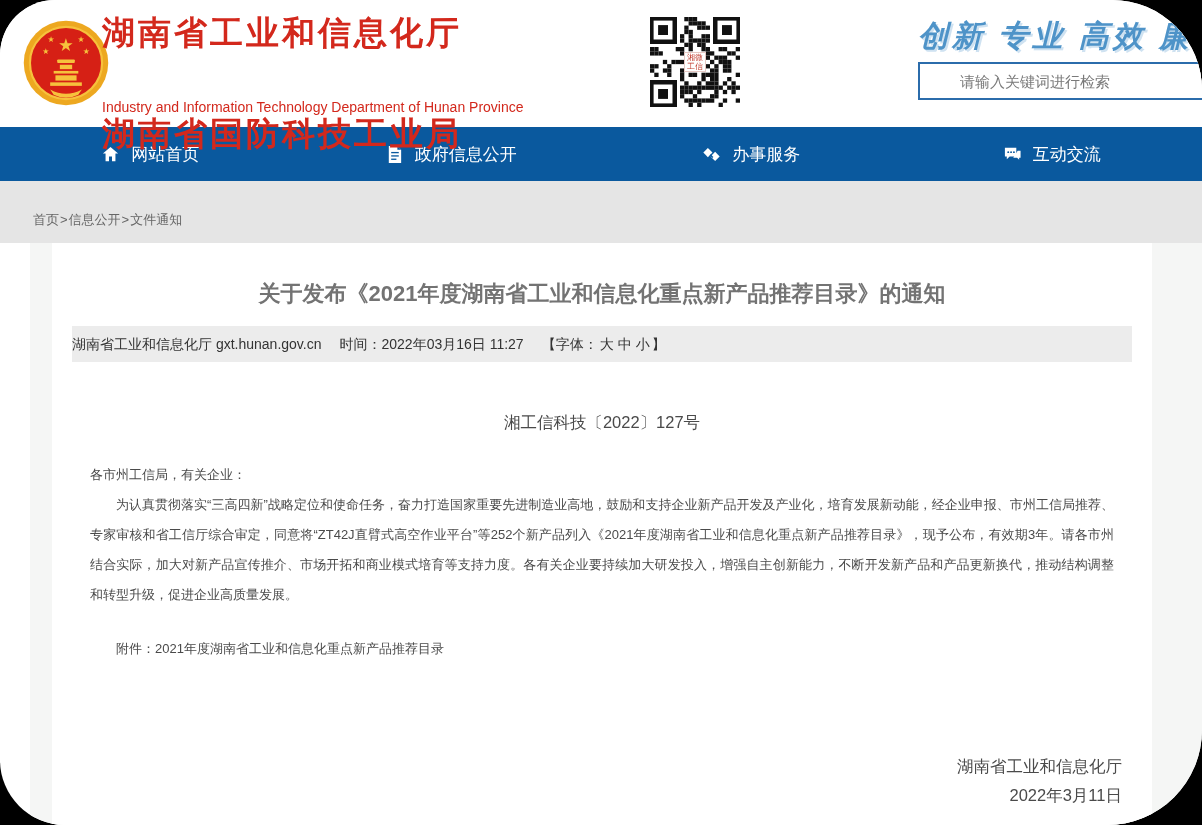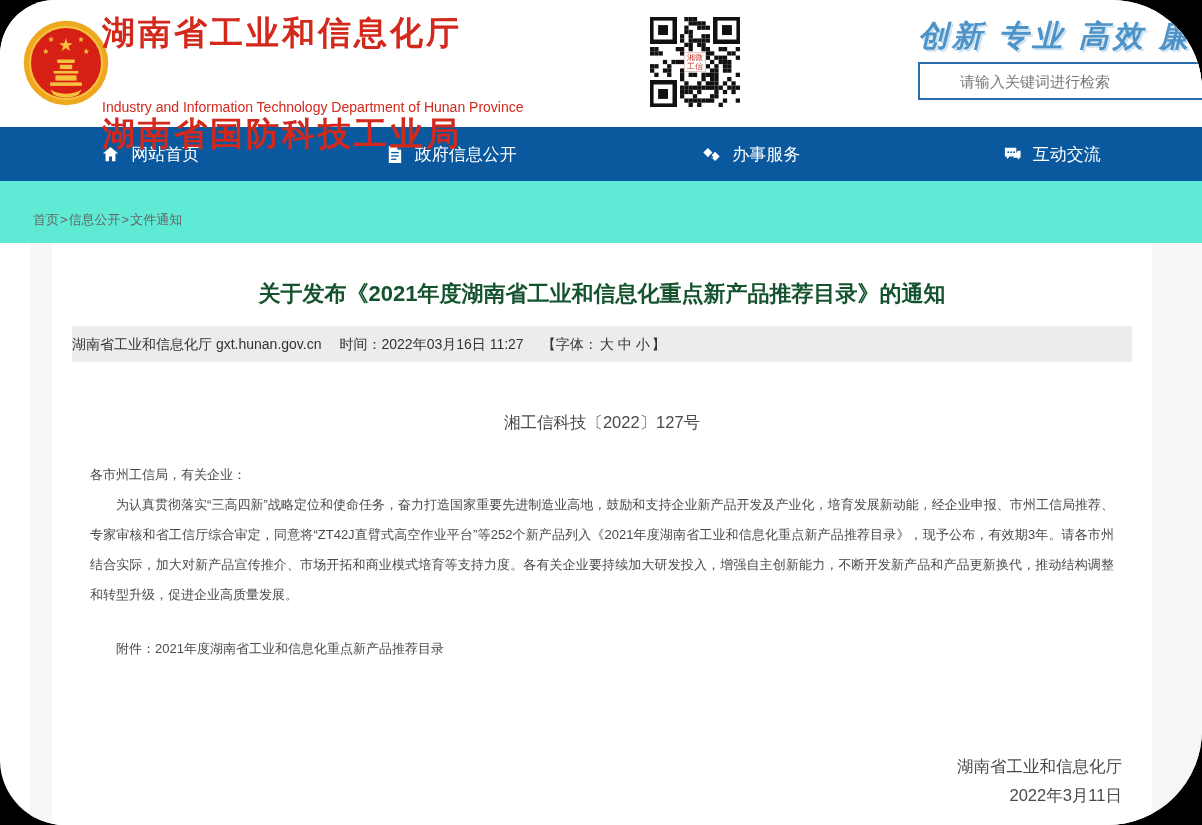--- a/index.html
+++ b/index.html
@@ -24,28 +24,28 @@
   .search input{width:100%;height:100%;border:none;outline:none;background:transparent;
           font-size:15px;color:#555;padding:0 0 0 40px;box-sizing:border-box;
           font-family:"Liberation Sans","DejaVu Sans",sans-serif;}
   .search input::placeholder{color:#7a7a7a;}
   
   .nav{display:flex;height:54px;background:#0a599e;}
   .nav-item{flex:1;display:flex;align-items:center;justify-content:center;gap:11px;
             color:#fff;font-size:17px;cursor:pointer;}
   .nav-item svg{width:19px;height:19px;fill:#fff;stroke:#fff;}
   
-  .crumb-bar{padding:30px 0 14px 33px;font-size:13px;color:#666;background:#5eead4;}
+  .crumb-bar{padding:30px 0 14px 33px;font-size:13px;color:#666;background:#e5e5e5;}
   .crumb-bar span{color:#666;}
   .crumb-sep{margin:0 1px;}
   
   .content-bg{margin-left:30px;background:#f5f6f5;padding:0 50px 0 22px;
               min-height:577px;box-sizing:border-box;}
   .card{background:#fff;width:1100px;min-height:577px;box-sizing:border-box;padding-bottom:20px;}
-  .article-title{padding-top:36px;text-align:center;font-size:22px;font-weight:bold;color:#14532d;}
+  .article-title{padding-top:36px;text-align:center;font-size:22px;font-weight:bold;color:#737373;}
   .meta-bar{margin:17px 20px 0;background:#ececec;height:36px;line-height:36px;text-align:left;
             font-size:14px;color:#333;}
   .meta-bar .gap{display:inline-block;width:18px;}
   .meta-bar .fs{cursor:pointer;margin:0 2px;}
   .doc-number{margin-top:50px;text-align:center;font-size:16.5px;color:#4a4a4a;}
   .body-text{margin:26px 38px 0;font-size:13px;line-height:30px;color:#4a4a4a;text-align:justify;}
   .salutation{margin:0;}
   .main-para{margin:0;text-indent:2em;}
   .attachment{margin:24px 0 0;padding-left:2em;}
   .signature{margin:88px 30px 0 0;text-align:right;font-size:16.5px;color:#4a4a4a;line-height:29px;}

